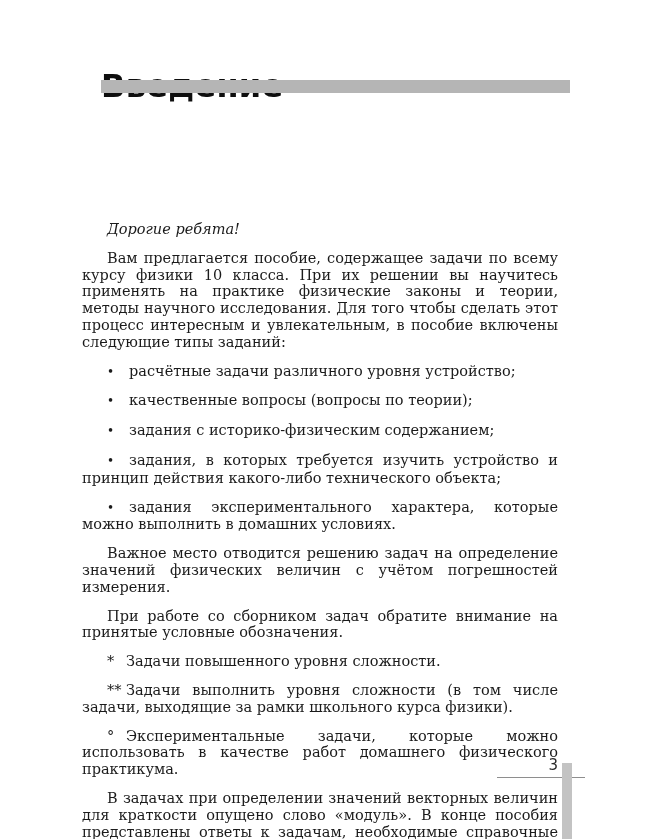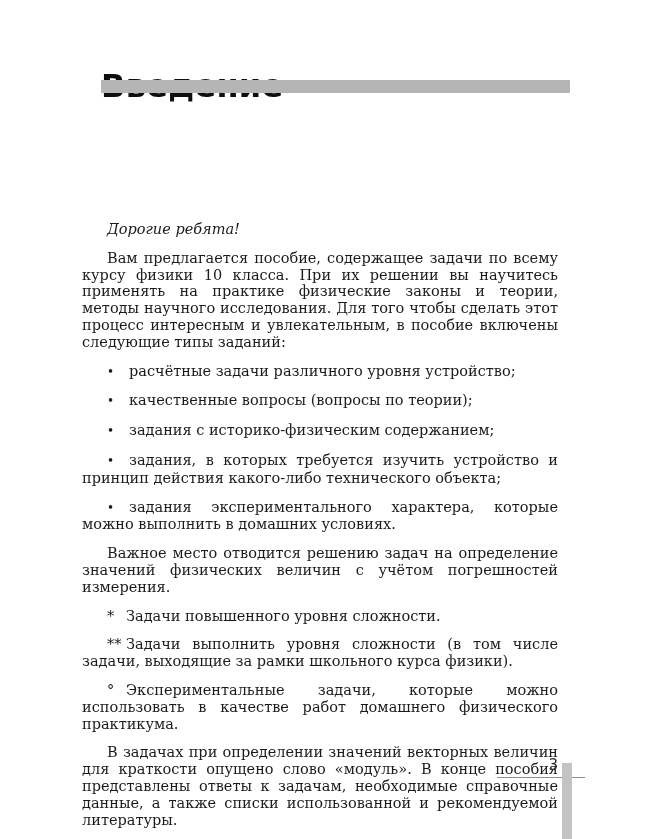--- a/index.html
+++ b/index.html
@@ -101,20 +101,21 @@
     <p>Вам предлагается пособие, содержащее задачи по всему курсу физики 10 класса. При их решении вы научитесь применять на практике физические законы и теории, методы научного исследования. Для того чтобы сделать этот процесс интересным и увлекательным, в пособие включены следующие типы заданий:</p>
 
     <p class="bullet-item"><span class="bullet-glyph">•</span><span>расчётные задачи различного уровня устройство;</span></p>
     <p class="bullet-item"><span class="bullet-glyph">•</span><span>качественные вопросы (вопросы по теории);</span></p>
     <p class="bullet-item"><span class="bullet-glyph">•</span><span>задания с историко-физическим содержанием;</span></p>
     <p class="bullet-item"><span class="bullet-glyph">•</span><span>задания, в которых требуется изучить устройство и принцип действия какого-либо технического объекта;</span></p>
     <p class="bullet-item"><span class="bullet-glyph">•</span><span>задания экспериментального характера, которые можно выполнить в домашних условиях.</span></p>
 
     <p>Важное место отводится решению задач на определение значений физических величин с учётом погрешностей измерения.</p>
 
+    <p>При работе со сборником задач обратите внимание на принятые условные обозначения.</p>
 
     <p class="note-item"><span class="note-marker">*</span><span>Задачи повышенного уровня сложности.</span></p>
     <p class="note-item"><span class="note-marker">**</span><span>Задачи выполнить уровня сложности (в том числе задачи, выходящие за рамки школьного курса физики).</span></p>
     <p class="note-item"><span class="note-marker">°</span><span>Экспериментальные задачи, которые можно использовать в качестве работ домашнего физического практикума.</span></p>
 
     <p>В задачах при определении значений векторных величин для краткости опущено слово «модуль». В конце пособия представлены ответы к задачам, необходимые справочные данные, а также списки использованной и рекомендуемой литературы.</p>
 
 
   </div>
 

